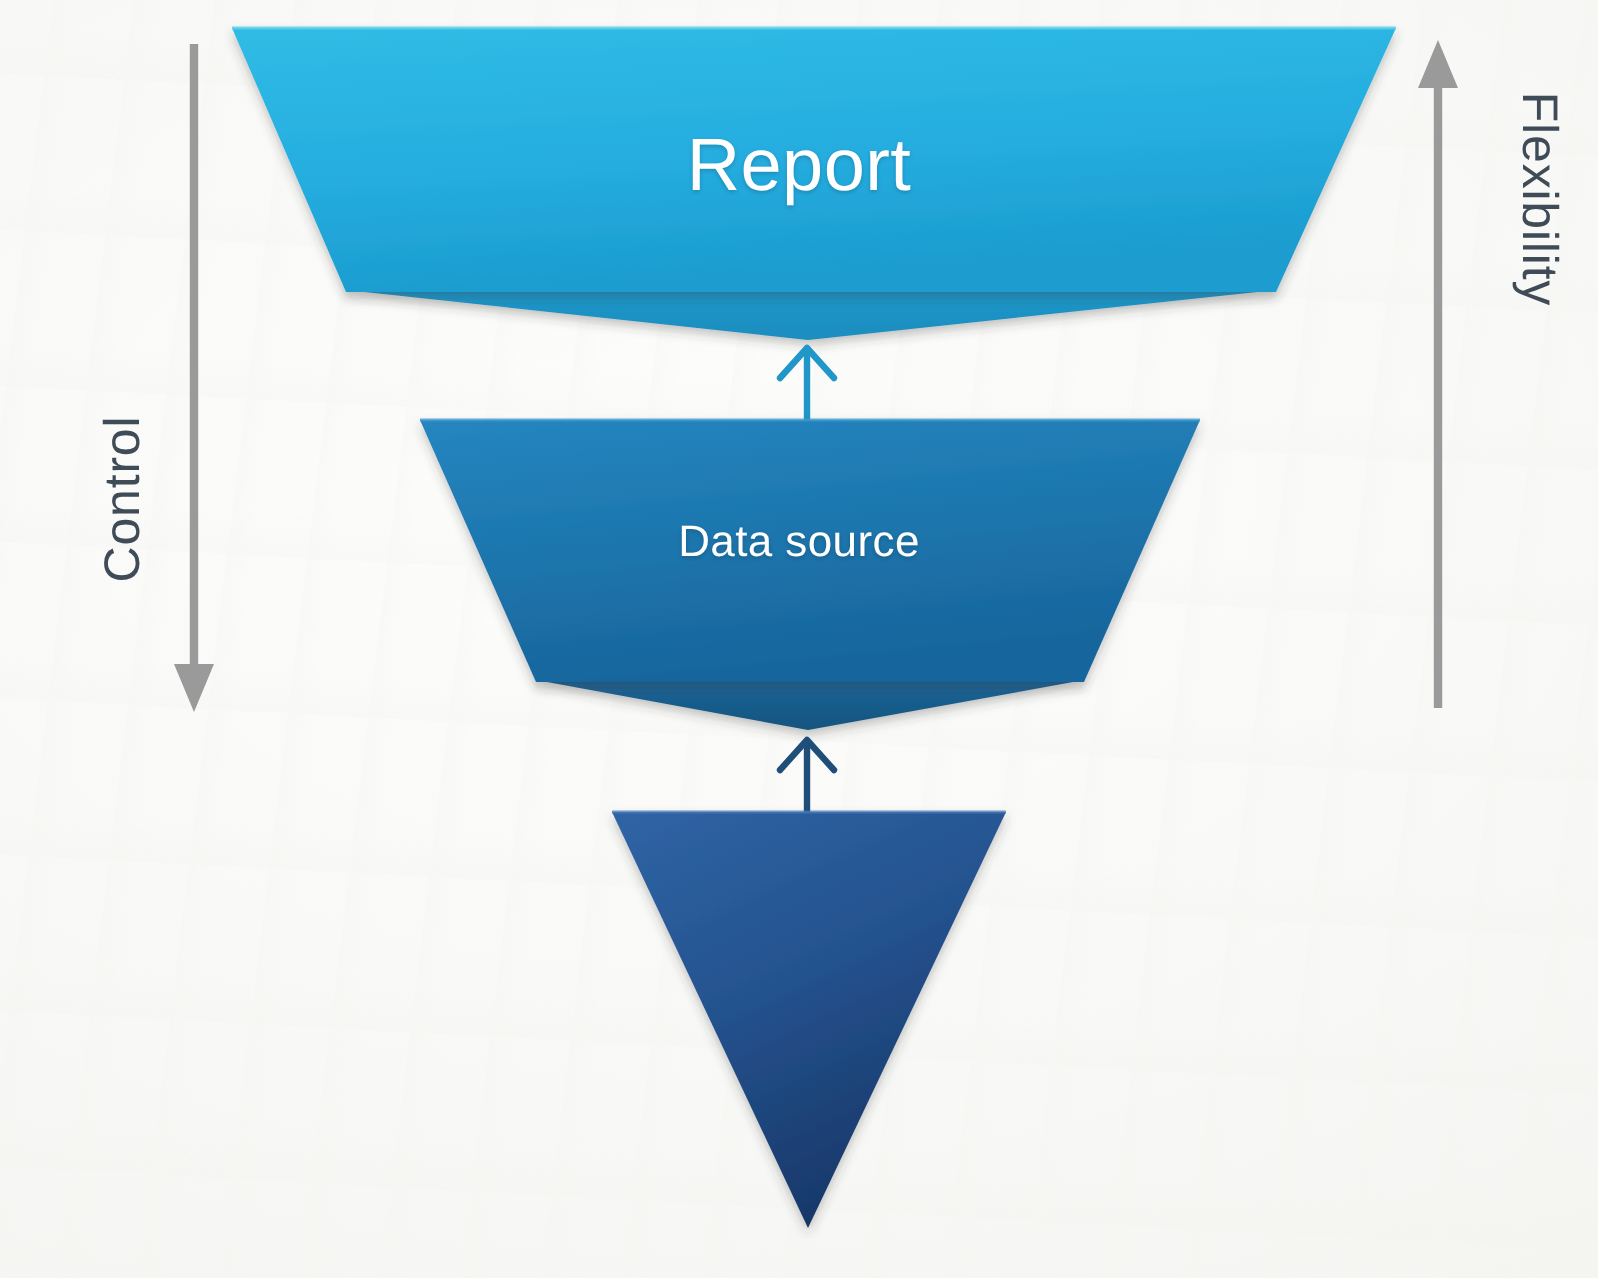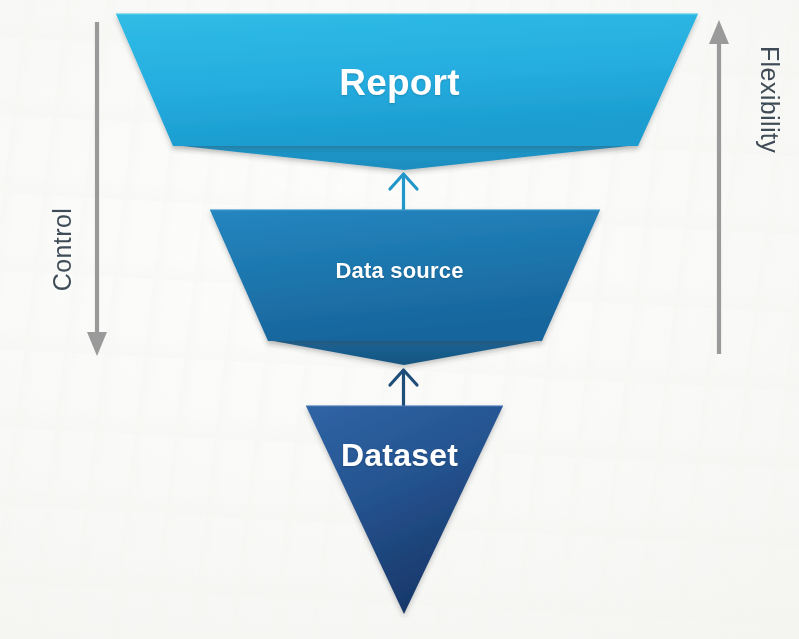--- a/index.html
+++ b/index.html
@@ -44,21 +44,21 @@
   }
   #diagram-svg {
     position: absolute;
     inset: 0;
     display: block;
   }
   .shape-label {
     position: absolute;
     color: #ffffff;
     font-family: "Liberation Sans", sans-serif;
-    font-weight: 700;
+    font-weight: 400;
     letter-spacing: 0.2px;
     white-space: nowrap;
     text-align: center;
     text-shadow: 0 1px 2px rgba(0,0,0,0.18);
     pointer-events: none;
   }
   #label-report {
     left: 0; right: 0;
     top: 62px;
     font-size: 37px;
@@ -181,19 +181,18 @@
     <g>
       <line x1="719" y1="40" x2="719" y2="354" stroke="#9a9a9a" stroke-width="4.2" stroke-linecap="butt"></line>
       <path d="M 709,44 L 719,20 L 729,44 Z" fill="#9a9a9a"></path>
     </g>
   </svg>
 
   <div class="shape-label" id="label-report">Report</div>
 
   <div class="shape-label" id="label-datasource">Data source</div>
 
-  <div class="shape-label" id="label-dataset">Dataset</div>
 
   <div class="axis-label" id="label-control">Control</div>
 
   <div class="axis-label" id="label-flexibility">Flexibility</div>
 
 </div>
 
 </body></html>

